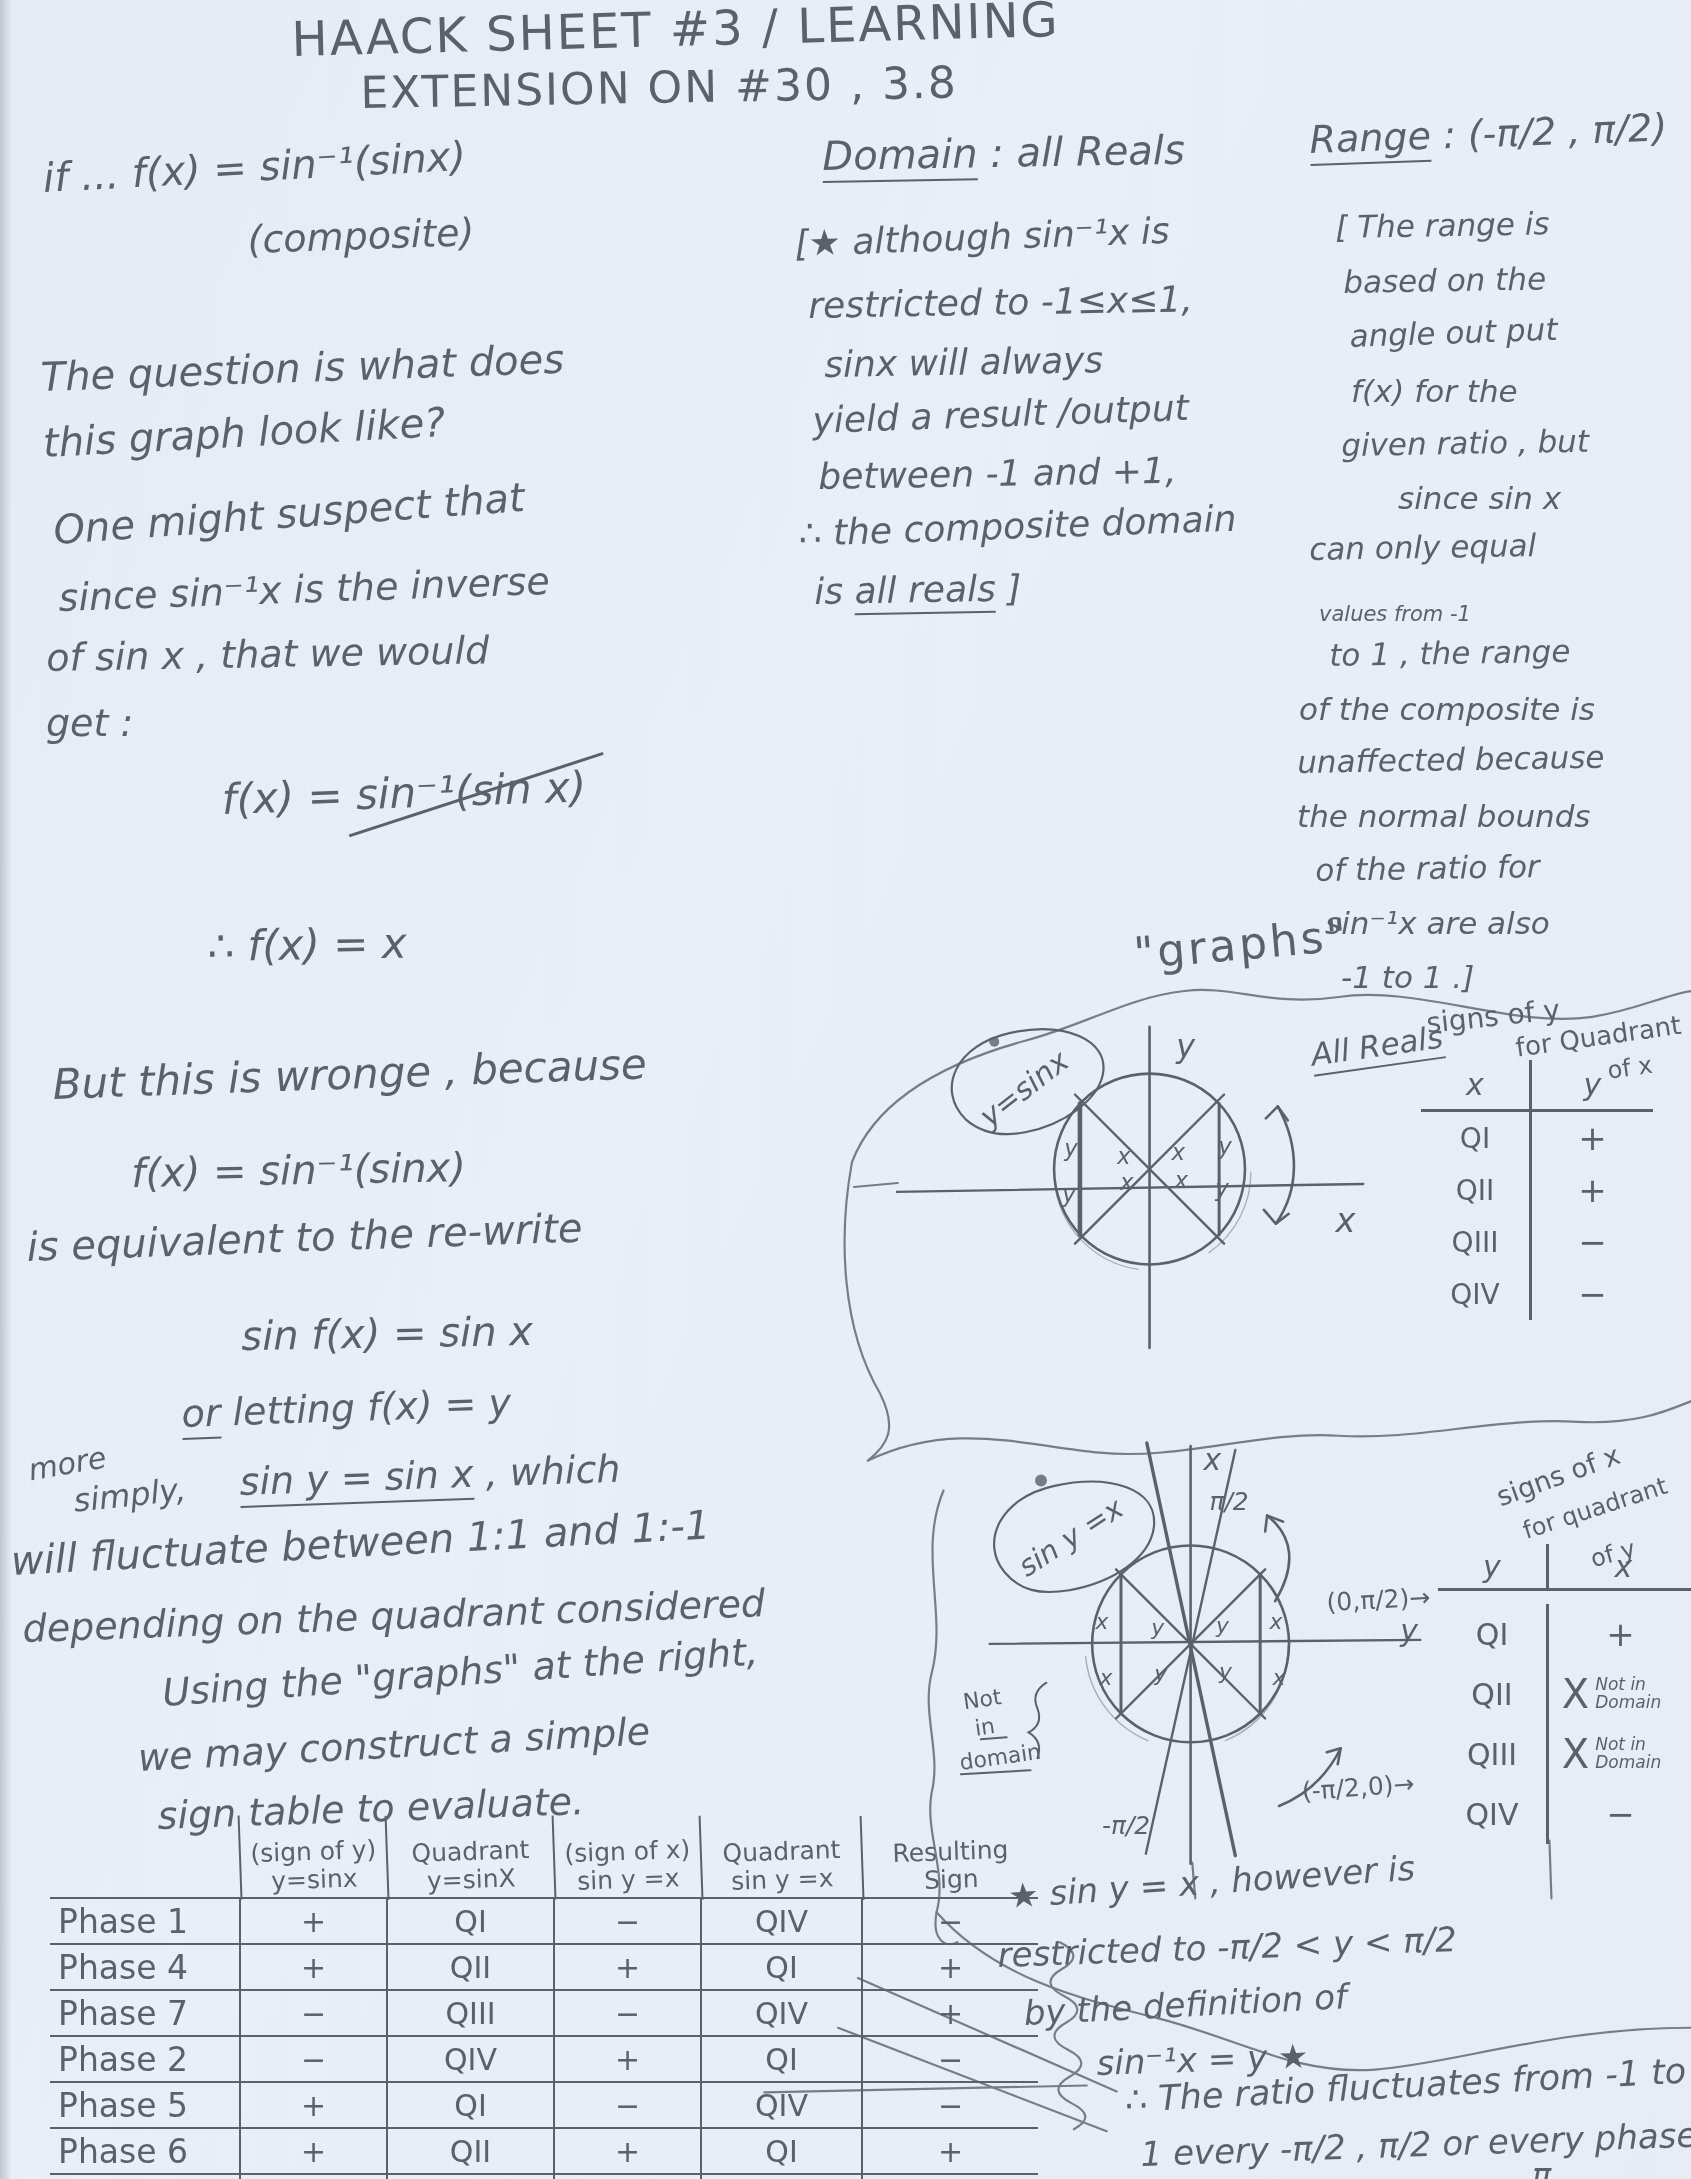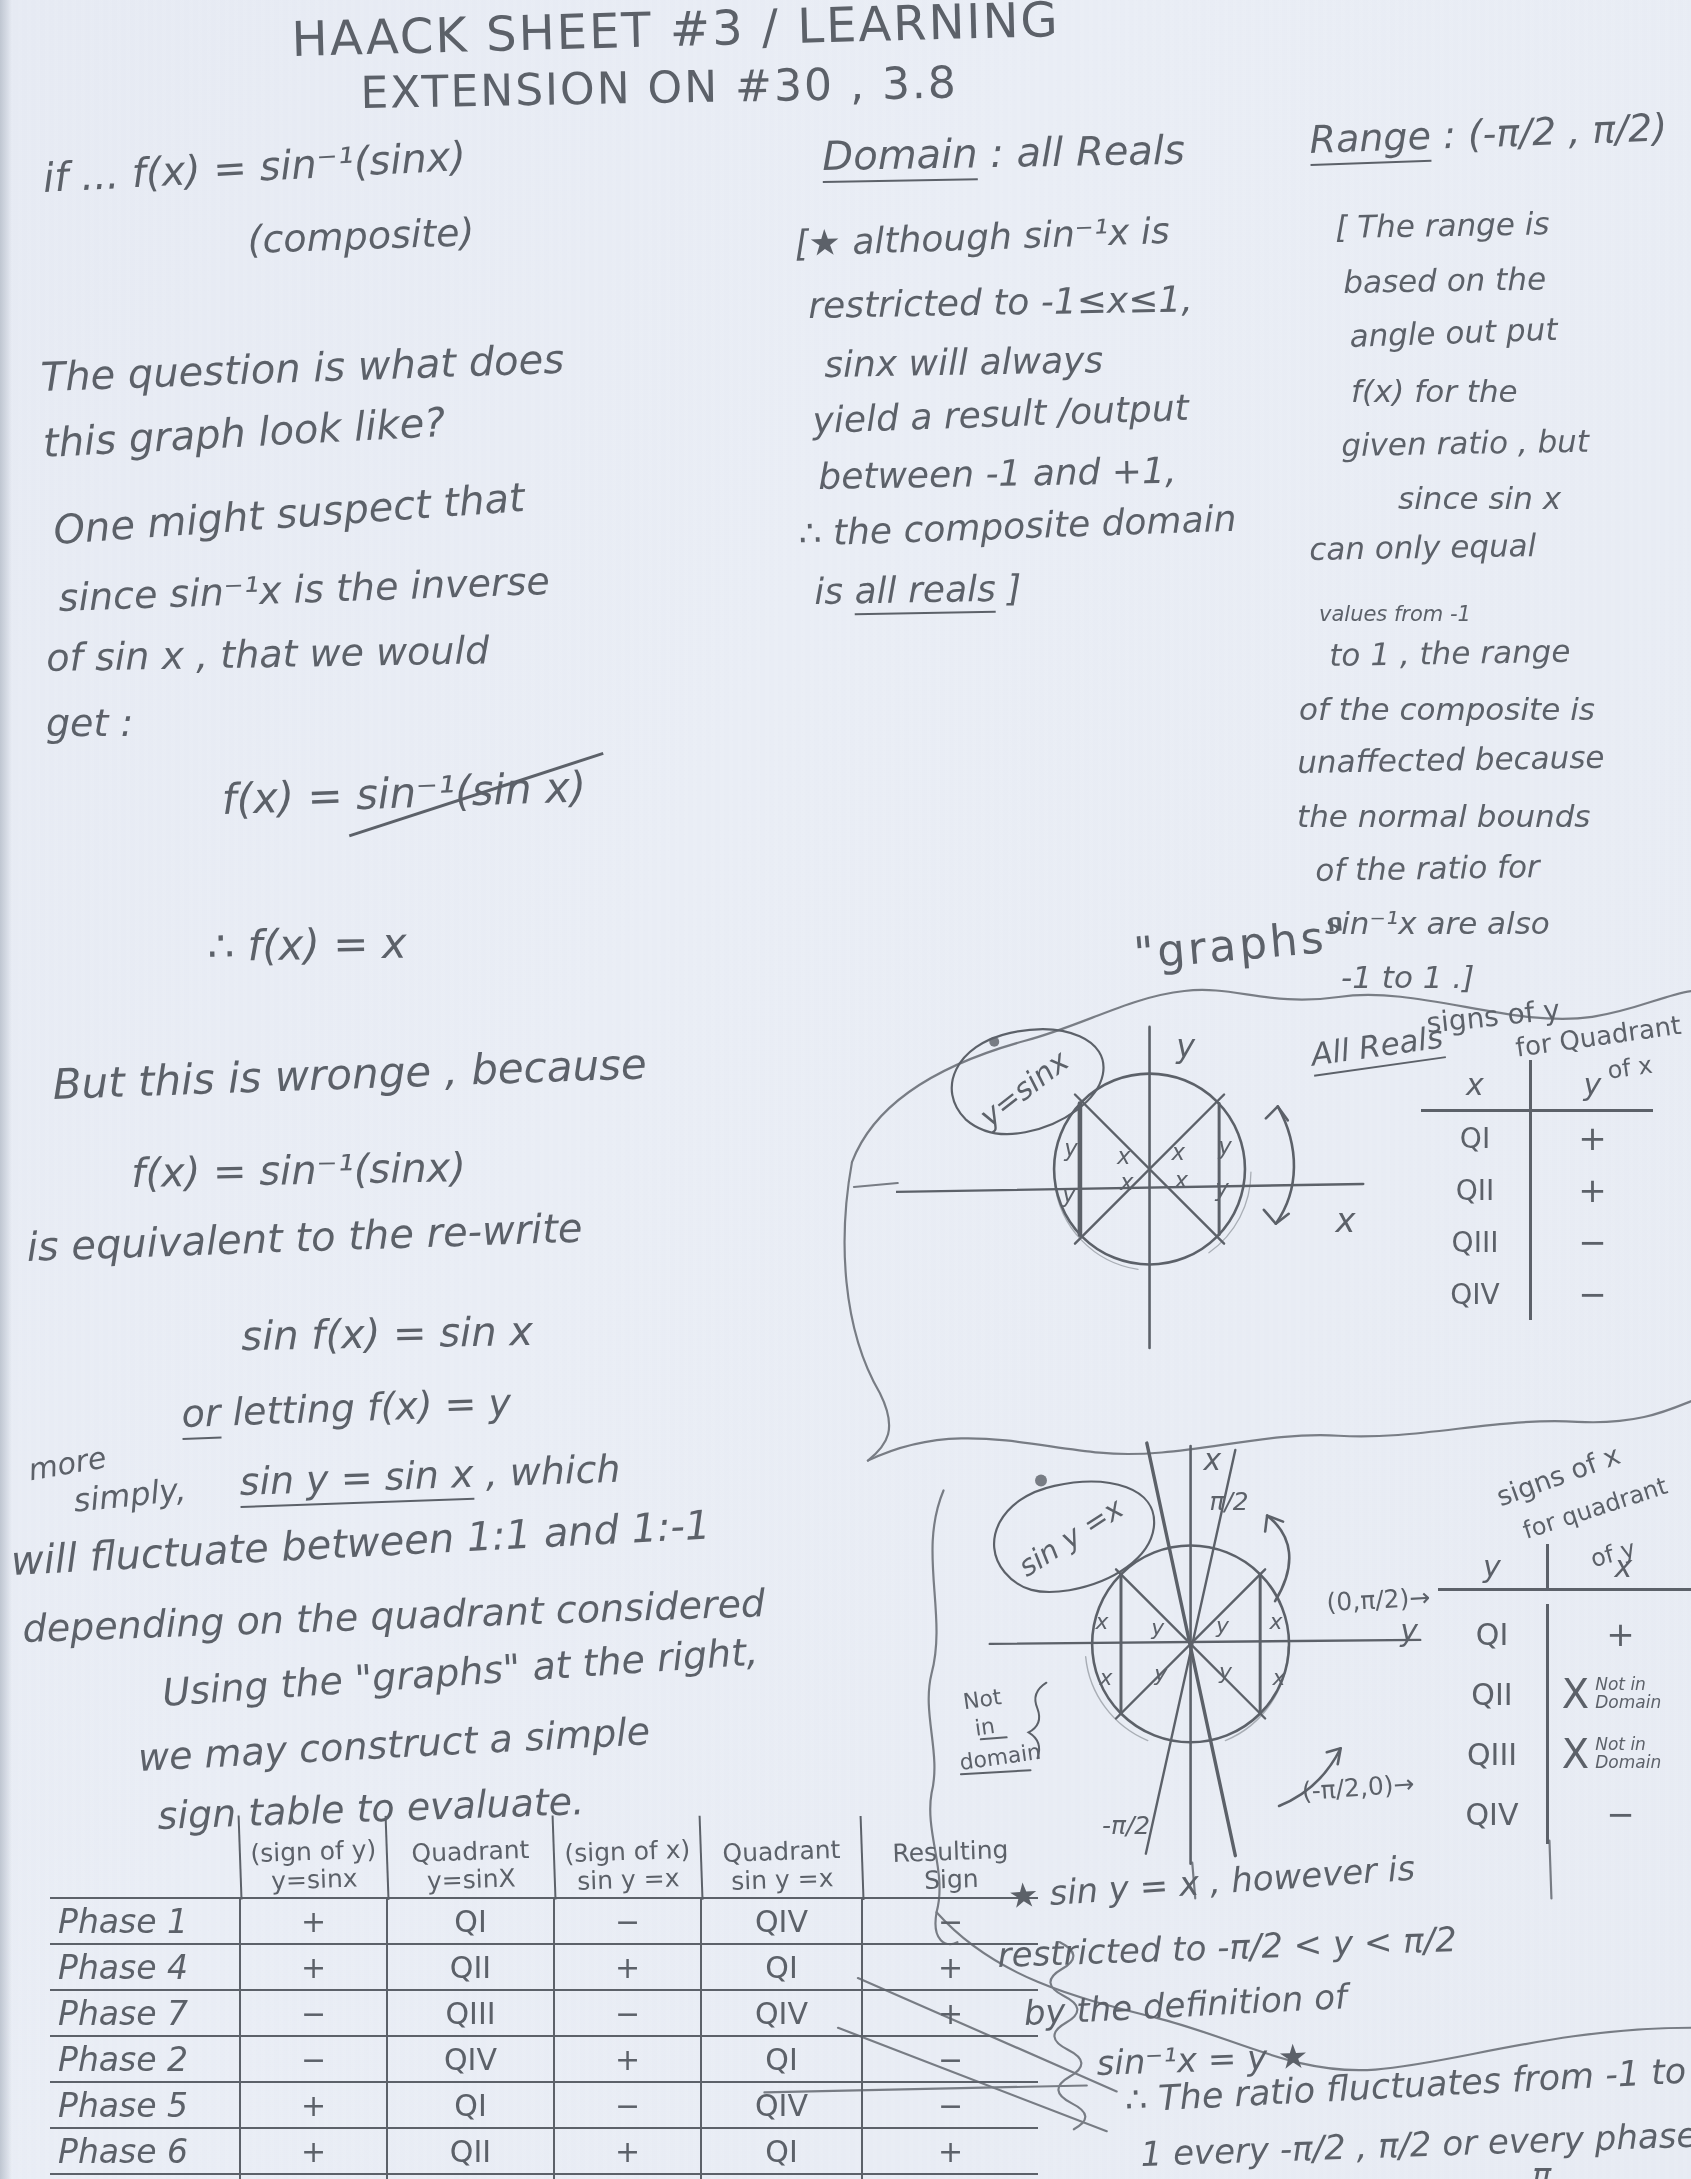--- a/index.html
+++ b/index.html
@@ -23,21 +23,21 @@
   .stbl>div{display:flex;align-items:center;justify-content:center;}
   .br{border-right:3px solid var(--pencil);}
   .bb{border-bottom:3px solid var(--pencil);}
   .st-note{font-size:17px;line-height:1.05;font-style:italic;margin-left:6px;text-align:left;}
   
   .btable{position:absolute;left:50px;top:1813px;display:grid;
     grid-template-columns:189px 147px 167px 147px 161px 177px;font-style:normal;}
   .btable .h{height:80px;display:flex;flex-direction:column;align-items:center;justify-content:flex-end;
     font-size:25px;line-height:1.1;transform:rotate(-2deg);padding-bottom:4px;}
   .btable .c{height:44px;display:flex;align-items:center;justify-content:center;font-size:30px;border-top:2.4px solid var(--pencil);}
-  .btable .ph{justify-content:flex-start;font-style:italic;font-size:33px;padding-left:8px;}
+  .btable .ph{justify-content:flex-start;font-size:33px;padding-left:8px;}
   .btable .vl{border-left:2.6px solid var(--pencil);}
 </style>
 </head>
 <body>
 
 <div class="page">
   <div class="scan-left"></div>
 
   <svg style="position:absolute;left:0;top:0;" width="1692" height="2179" viewBox="0 0 1700 2190">
     <g fill="none" stroke="#5c6169" stroke-width="2.2" stroke-linecap="round" opacity="0.8">

